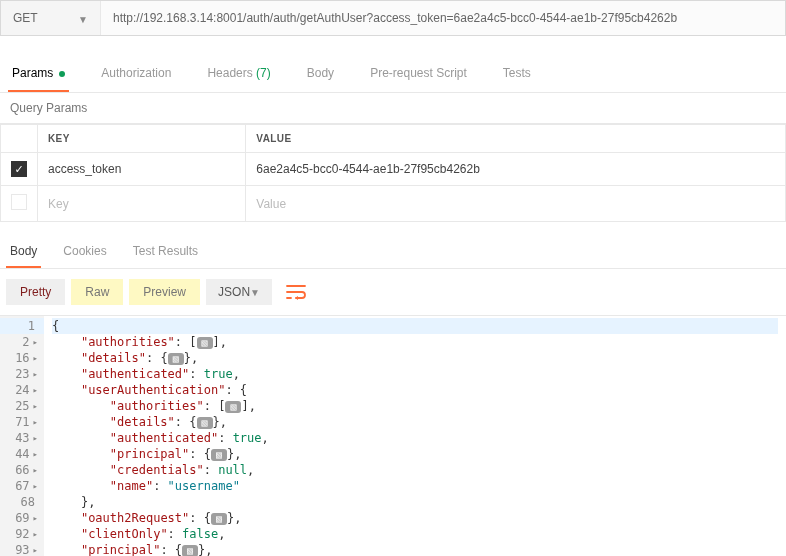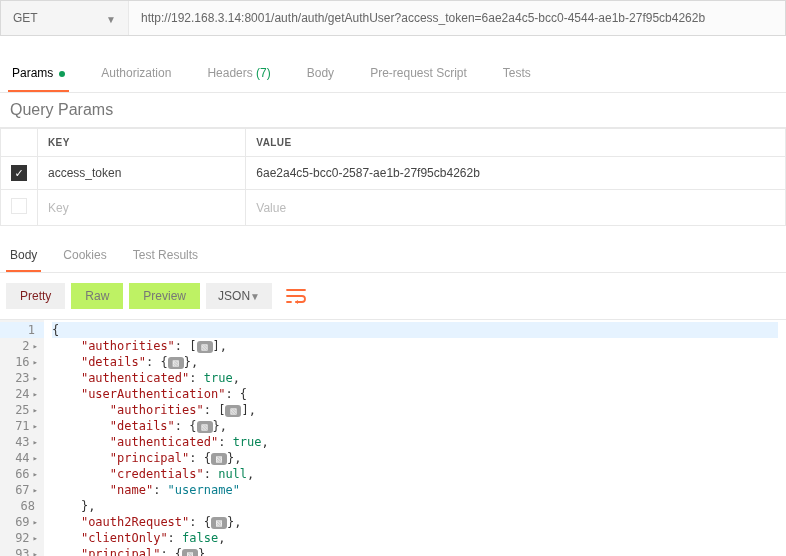--- a/index.html
+++ b/index.html
@@ -11,21 +11,21 @@
   width: 786px;
 }
 
 
 .urlbar {
   display: flex;
   border: 1px solid #d9d9d9;
   background: #f5f5f5;
 }
 .method {
-  width: 128px;
+  width: 100px;
   padding: 10px 12px;
   display: flex;
   justify-content: space-between;
   align-items: flex-end;
   color: #666;
   border-right: 1px solid #e8e8e8;
   cursor: pointer;
 }
 .chev { font-size: 10px; color: #888; }
 .url {
@@ -64,21 +64,21 @@
   border-radius: 50%;
   background: #0f9d58;
   margin-left: 6px;
   vertical-align: middle;
 }
 .count { color: #0f9d58; }
 
 .section-label {
   padding: 8px 10px;
   color: #777;
-  font-size: 16px;
+  font-size: 12px;
   border-bottom: 1px solid #e8e8e8;
 }
 
 
 .ptable { border: 0; border-collapse: collapse; width: 100%; font-size: 12px; }
 .ptable th {
   text-align: left;
   font-weight: 600;
   color: #555;
   font-size: 10px;
@@ -122,21 +122,21 @@
 
 .toolbar {
   display: flex;
   gap: 6px;
   padding: 10px 6px;
   align-items: center;
 }
 .btn {
   padding: 6px 14px;
   color: #777;
-  background: #bef264;
+  background: #fef9c3;
   cursor: pointer;
   font-size: 12px;
 }
 .btn.sel {
   background: #efefef;
   color: #7f1d1d;
 }
 .fmt-sel {
   display: flex; align-items: center; 
   background: #efefef;
@@ -220,21 +220,21 @@
     <tr>
       <th class="cbcell"></th>
       <th>KEY</th>
       <th>VALUE</th>
     </tr>
   </thead>
   <tbody>
     <tr>
       <td class="cbcell"><span class="cb">✓</span></td>
       <td>access_token</td>
-      <td>6ae2a4c5-bcc0-2587-ae1b-27f95cb4262b</td>
+      <td>6ae2a4c5-bcc0-4544-ae1b-27f95cb4262b</td>
     </tr>
     <tr class="placeholder">
       <td class="cbcell"><span class="cb empty"></span></td>
       <td>Key</td>
       <td>Value</td>
     </tr>
   </tbody>
 </table>
 
 <div class="rtabs">

